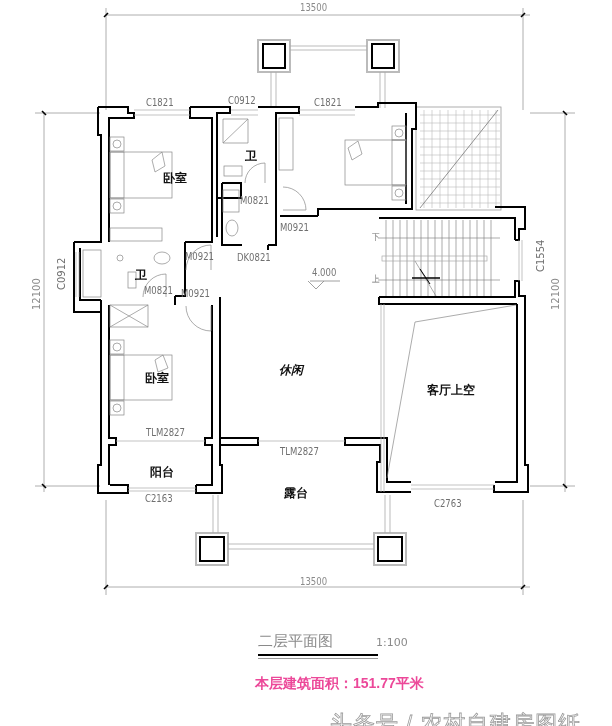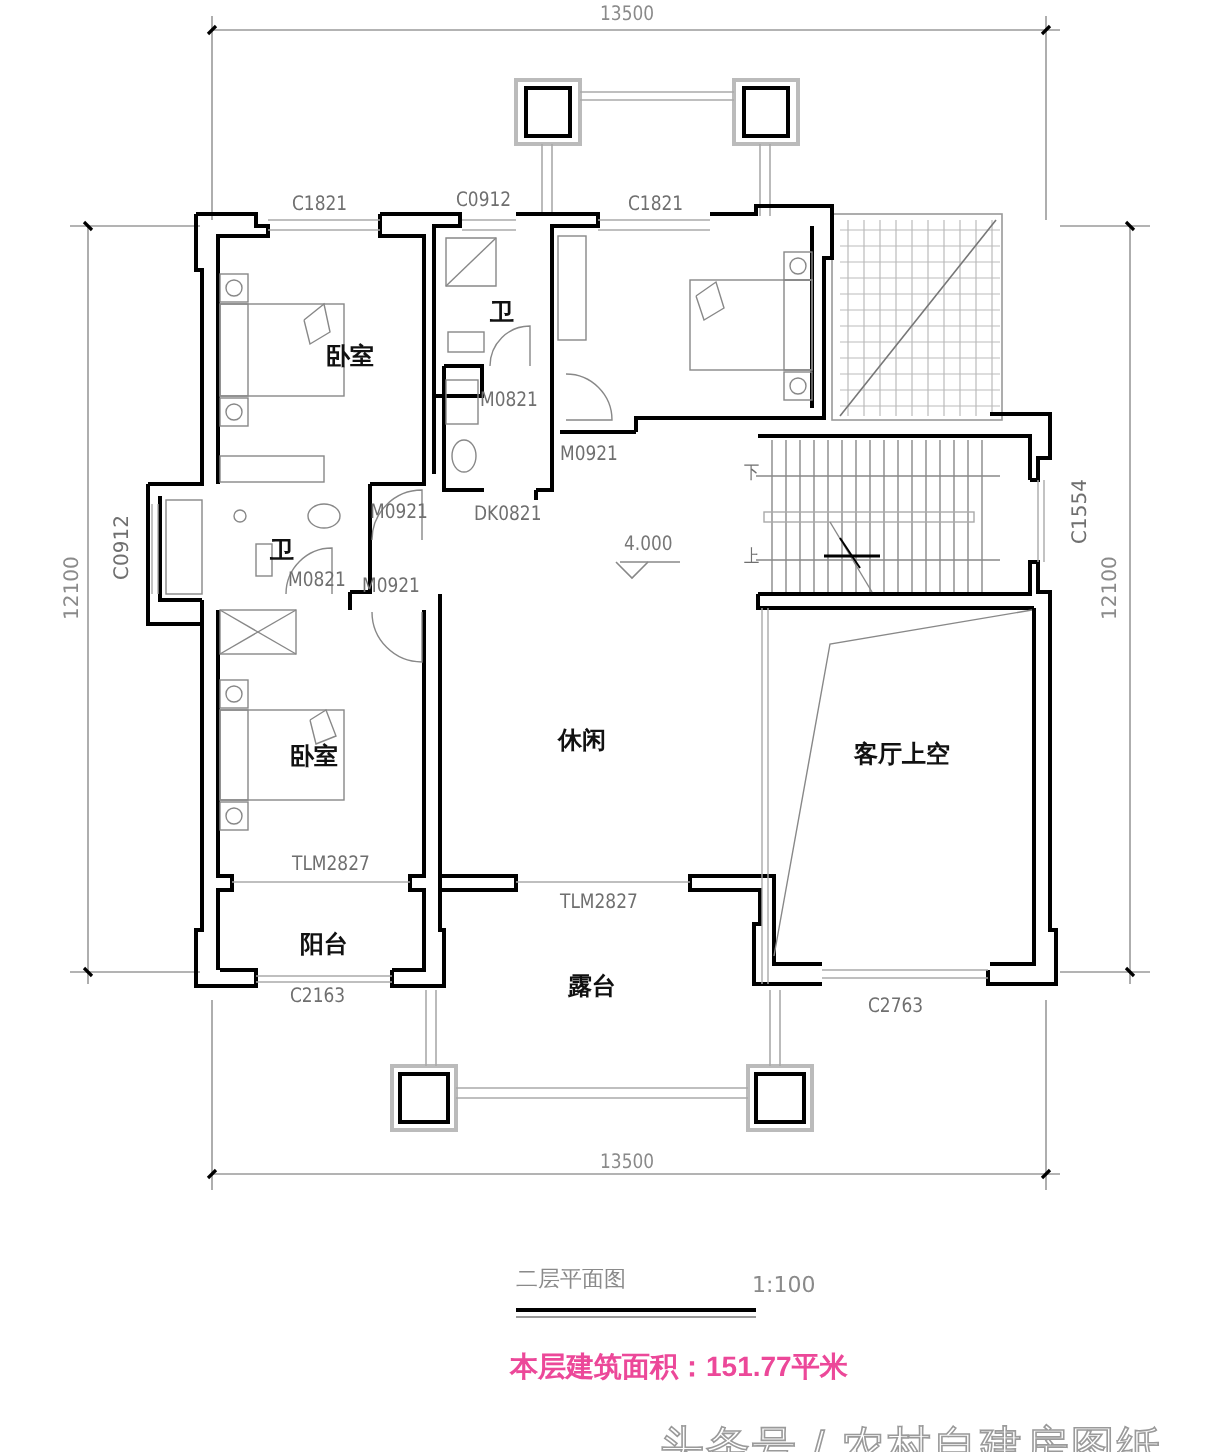--- a/index.html
+++ b/index.html
@@ -3,21 +3,21 @@
 <meta charset="utf-8">
 <style>
   html, body { margin:0; padding:0; background:#ffffff; }
   body { width:612px; height:726px; position:relative; overflow:hidden; font-family:"Liberation Sans", sans-serif; }
   #plan { position:absolute; left:0; top:0; }
   .lbl { position:absolute; font-family:"Liberation Sans", sans-serif; white-space:nowrap; line-height:1; }
   .dim { font-size:10px; color:#8a8a8a; font-family:"DejaVu Sans", sans-serif; transform:scaleX(0.85); transform-origin:left top; }
   .code { font-size:10px; color:#6f6f6f; font-family:"DejaVu Sans", sans-serif; transform:scaleX(0.85); transform-origin:left top; }
   .room { font-size:12px; color:#111; font-weight:bold; }
   .vert { transform:rotate(-90deg); transform-origin:left top; }
-  .title { font-size:11px; color:#8a8a8a; font-family:"DejaVu Sans", sans-serif; }
+  .title { font-size:15px; color:#8a8a8a; font-family:"DejaVu Sans", sans-serif; }
   .scale { font-size:11px; color:#8a8a8a; font-family:"DejaVu Sans", sans-serif;margin-left:32px; }
   .area { font-size:14px; color:#ec4899; font-weight:bold; }
   .wm { font-size:22px; color:#ffffff; -webkit-text-stroke:0.8px #9a9a9a; letter-spacing:1px;margin-top:19px; }
 </style>
 </head>
 <body>
 
 <svg id="plan" width="612" height="726" viewBox="0 0 612 726" xmlns="http://www.w3.org/2000/svg">
 
   <g stroke="#9a9a9a" stroke-width="0.8" fill="none">
@@ -278,22 +278,22 @@
 
 <span class="lbl code" style="left:312px;top:268px;color:#777;">4.000</span>
 
 <span class="lbl code" style="left:372px;top:233px;font-size:9px;">下</span>
 <span class="lbl code" style="left:372px;top:275px;font-size:9px;">上</span>
 
 <span class="lbl room" style="left:163px;top:172px;">卧室</span>
 <span class="lbl room" style="left:245px;top:150px;">卫</span>
 <span class="lbl room" style="left:135px;top:269px;">卫</span>
 <span class="lbl room" style="left:145px;top:372px;">卧室</span>
-<span class="lbl room" style="left:279px;top:364px;">休闲</span>
-<span class="lbl room" style="left:427px;top:371px;">客厅上空</span>
+<span class="lbl room" style="left:279px;top:364px;font-style:italic;">休闲</span>
+<span class="lbl room" style="left:427px;top:384px;">客厅上空</span>
 <span class="lbl room" style="left:150px;top:466px;text-align:right;">阳台</span>
 <span class="lbl room" style="left:284px;top:487px;">露台</span>
 
 <span class="lbl title" style="left:258px;top:634px;">二层平面图</span>
 <span class="lbl scale" style="left:344px;top:637px;">1:100</span>
 <div style="position:absolute;left:258px;top:654px;width:120px;height:2px;background:#000;"></div>
 <div style="position:absolute;left:258px;top:658px;width:120px;height:1px;background:#999;"></div>
 <span class="lbl area" style="left:255px;top:676px;">本层建筑面积：151.77平米</span>
 <span class="lbl wm" style="left:330px;top:694px;">头条号 / 农村自建房图纸</span>
 

